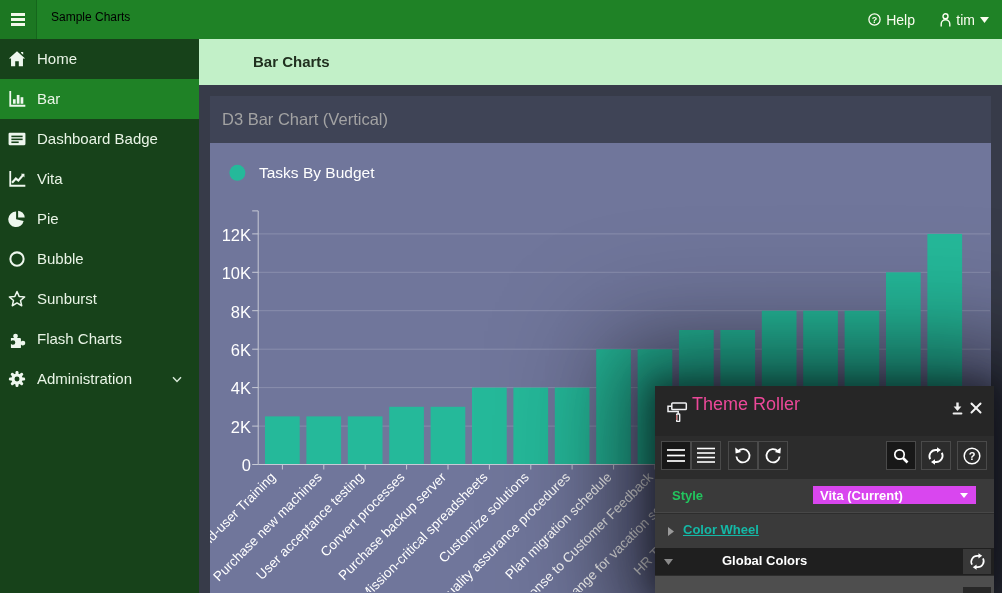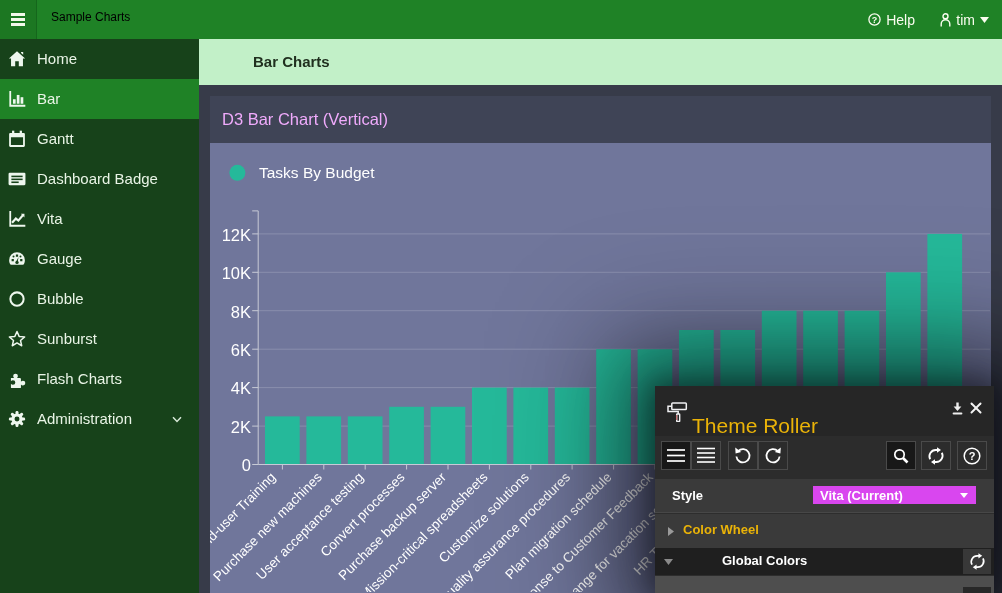--- a/index.html
+++ b/index.html
@@ -9,34 +9,34 @@
 #tbr { position:absolute; right:0; top:0; height:39px; color:#fbfdf0; font-size:14px; }
 #sidebar { position:absolute; left:0; top:39px; width:199px; height:554px; background:#17421a; z-index:20; }
 .item { position:relative; height:40px; }
 .item.sel { background:#1f8226; }
 .item .ic { position:absolute; left:8px; top:11px; }
 .item .lb { position:absolute; left:37px; top:11px; font-size:15px; color:#e9f4e6;text-align:right; }
 .chev { position:absolute; right:17px; top:17px; }
 #lightbar { position:absolute; left:199px; top:39px; width:803px; height:46px; background:#c2f0c8; z-index:10; }
 #lightbar span { position:absolute; left:22px; top:14px; font-size:15px; font-weight:bold; color:#20301f;margin-left:32px; }
 #panelhead { position:absolute; left:210px; top:96px; width:781px; height:47px; background:#3f4456; }
-#panelhead span { position:absolute; left:12px; top:14px; font-size:16.5px; color:#f0abfc; }
+#panelhead span { position:absolute; left:12px; top:14px; font-size:16.5px; color:#a3a3a3; }
 #chartbody { position:absolute; left:210px; top:143px; width:781px; height:450px; background:#70769b; }
 #tr { position:absolute; left:655px; top:386px; width:339px; height:207px; background:#2d2d2d; box-shadow:0 0 26px 5px rgba(3,3,6,0.38), 0 0 70px 30px rgba(3,3,6,0.4), 0 0 120px 55px rgba(3,3,6,0.27); z-index:40; }
 #trhead { position:absolute; left:0; top:0; width:339px; height:50px; background:#262626; }
-#trhead .t { position:absolute; left:37px; top:28px; font-size:21px; color:#eab308; }
+#trhead .t { position:absolute; left:37px; top:8px; font-size:18px; color:#ec4899; }
 #trtools { position:absolute; left:0; top:50px; width:339px; height:43px; background:#2c2c2c; }
 .btn { position:absolute; top:4.5px; width:30px; height:29px; border:1px solid #4a4a4a; }
 .btn.dk { background:#181818; }
 #trstyle { position:absolute; left:0; top:93px; width:339px; height:34px; background:#3a3a3a; border-bottom:1px solid #474747; }
-#trstyle .lab { position:absolute; left:17px; top:9px; font-size:13px; font-weight:bold; color:#ffffff; }
+#trstyle .lab { position:absolute; left:17px; top:9px; font-size:13px; font-weight:bold; color:#22c55e; }
 #trsel { position:absolute; left:158px; top:7px; width:163px; height:17.5px; background:#d946ef; }
 #trsel span { position:absolute; left:7px; top:2px; font-size:13px; font-weight:bold; color:#fff; }
 #trcw { position:absolute; left:0; top:128px; width:339px; height:34px; background:#3a3a3a; }
-#trcw span { position:absolute; left:28px; top:8px; font-size:13px; font-weight:bold; color:#eab308; }
+#trcw span { position:absolute; left:28px; top:8px; font-size:13px; font-weight:bold; color:#14b8a6;text-decoration:underline; }
 #trgc { position:absolute; left:0; top:162px; width:339px; height:27px; background:#1f1f1f; }
 #trgc span { position:absolute; left:28px; top:5px; font-size:13px; font-weight:bold; color:#fff;margin-left:39px; }
 #trbot { position:absolute; left:0; top:190px; width:339px; height:17px; background:#4e4e4e; }
 </style></head><body>
 <div id="chartbody"><svg id="chart" width="781" height="449" viewBox="210 144 781 449" font-family="Liberation Sans, sans-serif">
 <circle cx="237.4" cy="173.8" r="8" fill="#25b99a"></circle>
 <text x="259" y="179.3" font-size="15.5" fill="#ffffff">Tasks By Budget</text>
 <line x1="258.2" y1="427.1" x2="990" y2="427.1" stroke="#ffffff" stroke-opacity="0.18" stroke-width="1"></line>
       <line x1="258.2" y1="388.6" x2="990" y2="388.6" stroke="#ffffff" stroke-opacity="0.18" stroke-width="1"></line>
       <line x1="258.2" y1="350.2" x2="990" y2="350.2" stroke="#ffffff" stroke-opacity="0.18" stroke-width="1"></line>
@@ -150,57 +150,41 @@
       <span class="ic"><svg width="18" height="18" viewBox="0 0 16 16">
           <path d="M1.2 0.8 V14.8 H15.4 V13.2 H2.8 V0.8 Z" fill="#eef7ee"></path>
           <rect x="4.4" y="8.2" width="2.4" height="4" fill="#eef7ee"></rect>
           <rect x="7.8" y="4.4" width="2.4" height="7.8" fill="#eef7ee"></rect>
           <rect x="11.2" y="6.4" width="2.4" height="5.8" fill="#eef7ee"></rect>
         </svg></span>
       <span class="lb">Bar</span>
     </div>
     <div class="item">
       <span class="ic"><svg width="18" height="18" viewBox="0 0 16 16">
-          <path d="M2 2.6 H14 A1 1 0 0 1 15 3.6 V14 A1 1 0 0 1 14 15 H2 A1 1 0 0 1 1 14 V3.6 A1 1 0 0 1 2 2.6 Z M2.6 6.4 V13.4 H13.4 V6.4 Z" fill="#eef7ee"></path>
-          <rect x="3.6" y="0.6" width="2" height="3.4" fill="#eef7ee"></rect>
-          <rect x="10.4" y="0.6" width="2" height="3.4" fill="#eef7ee"></rect>
-        </svg></span>
-      <span class="lb">Gantt</span>
-    </div>
-    <div class="item">
-      <span class="ic"><svg width="18" height="18" viewBox="0 0 16 16">
           <path d="M1.5 2.5 H14.5 A1 1 0 0 1 15.5 3.5 V12.5 A1 1 0 0 1 14.5 13.5 H1.5 A1 1 0 0 1 0.5 12.5 V3.5 A1 1 0 0 1 1.5 2.5 Z" fill="#eef7ee"></path>
           <rect x="3" y="5" width="10" height="1.4" fill="#17421a"></rect>
           <rect x="3" y="7.6" width="10" height="1.4" fill="#17421a"></rect>
           <rect x="3" y="10.2" width="6.5" height="1.4" fill="#17421a"></rect>
         </svg></span>
       <span class="lb">Dashboard Badge</span>
     </div>
     <div class="item">
       <span class="ic"><svg width="18" height="18" viewBox="0 0 16 16">
           <path d="M1.2 0.8 V14.8 H15.4 V13.2 H2.8 V0.8 Z" fill="#eef7ee"></path>
           <path d="M3.6 11.4 L7 7.6 L9.2 9.4 L13.4 4.4" stroke="#eef7ee" stroke-width="1.9" fill="none"></path>
           <path d="M11.4 3.4 H14.6 V6.6 Z" fill="#eef7ee"></path>
         </svg></span>
       <span class="lb">Vita</span>
     </div>
     <div class="item">
       <span class="ic"><svg width="18" height="18" viewBox="0 0 16 16">
-          <path d="M8 2 A7 7 0 0 0 1 9 A7 7 0 0 0 1.6 11.9 A1.6 1.6 0 0 0 3 13 H13 A1.6 1.6 0 0 0 14.4 11.9 A7 7 0 0 0 15 9 A7 7 0 0 0 8 2 Z" fill="#eef7ee"></path>
-          <g fill="#17421a">
-            <rect x="7" y="4" width="2" height="2"></rect>
-            <rect x="3.2" y="8" width="2" height="2"></rect>
-            <rect x="10.8" y="8" width="2" height="2"></rect>
-            <circle cx="4.9" cy="5.7" r="0.9"></circle>
-            <circle cx="11.1" cy="5.7" r="0.9"></circle>
-            <path d="M7.3 10.2 L9.4 6.3 L8.6 10.6 Z"></path>
-            <circle cx="8" cy="11" r="1.5"></circle>
-          </g>
-        </svg></span>
-      <span class="lb">Gauge</span>
+          <path d="M7.2 8.2 V1.4 A6.9 6.9 0 1 0 13.9 9.7 Z" fill="#eef7ee"></path>
+          <path d="M9 6.6 V0.6 A6.6 6.6 0 0 1 14.9 6.6 Z" fill="#eef7ee"></path>
+        </svg></span>
+      <span class="lb">Pie</span>
     </div>
     <div class="item">
       <span class="ic"><svg width="18" height="18" viewBox="0 0 16 16">
           <circle cx="8" cy="8" r="5.9" stroke="#eef7ee" stroke-width="1.8" fill="none"></circle>
         </svg></span>
       <span class="lb">Bubble</span>
     </div>
     <div class="item">
       <span class="ic"><svg width="18" height="18" viewBox="0 0 16 16">
           <path d="M8 1.3 L9.9 5.7 L14.8 6.1 L11.1 9.3 L12.2 14 L8 11.5 L3.8 14 L4.9 9.3 L1.2 6.1 L6.1 5.7 Z" stroke="#eef7ee" stroke-width="1.3" fill="none" stroke-linejoin="round"></path>

